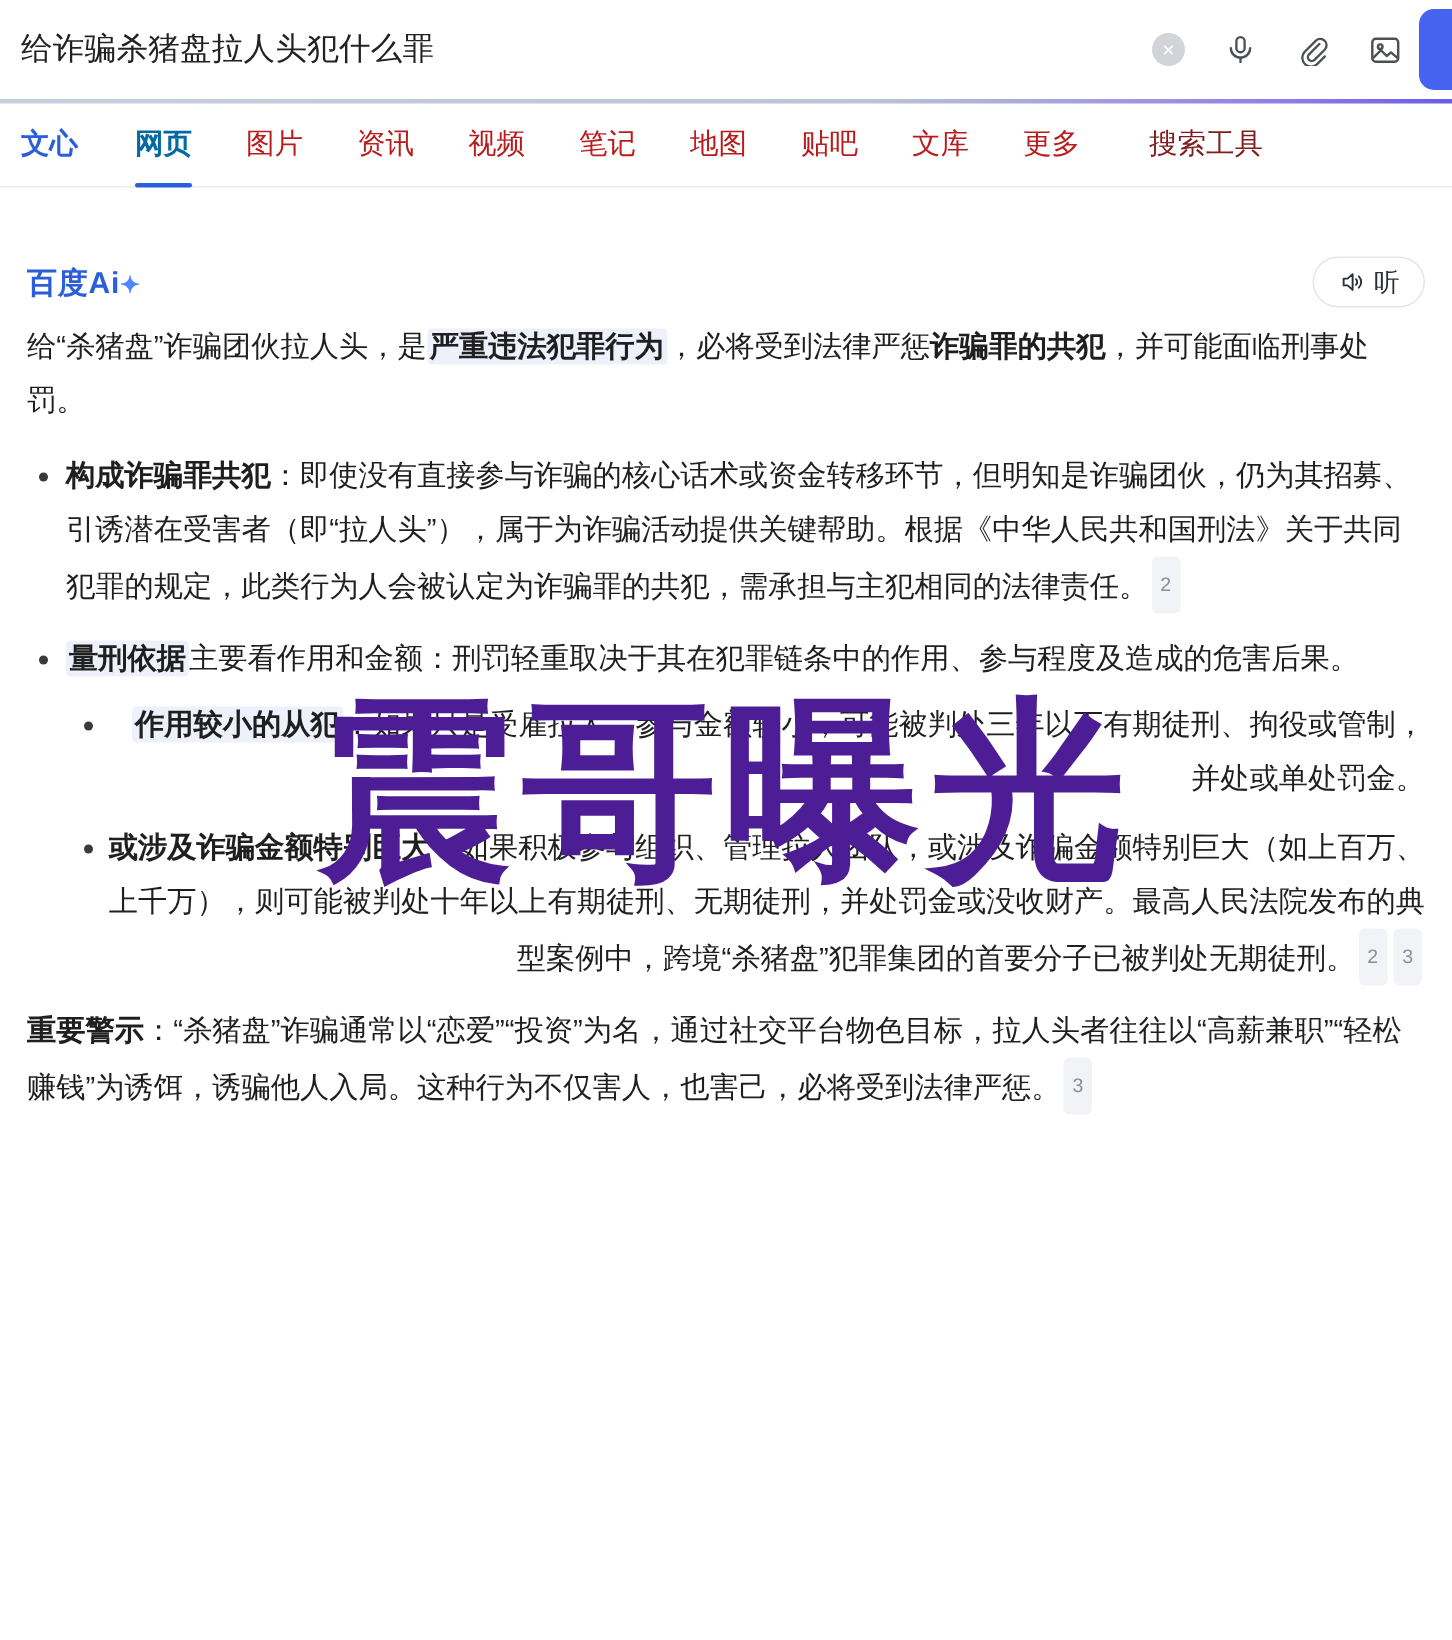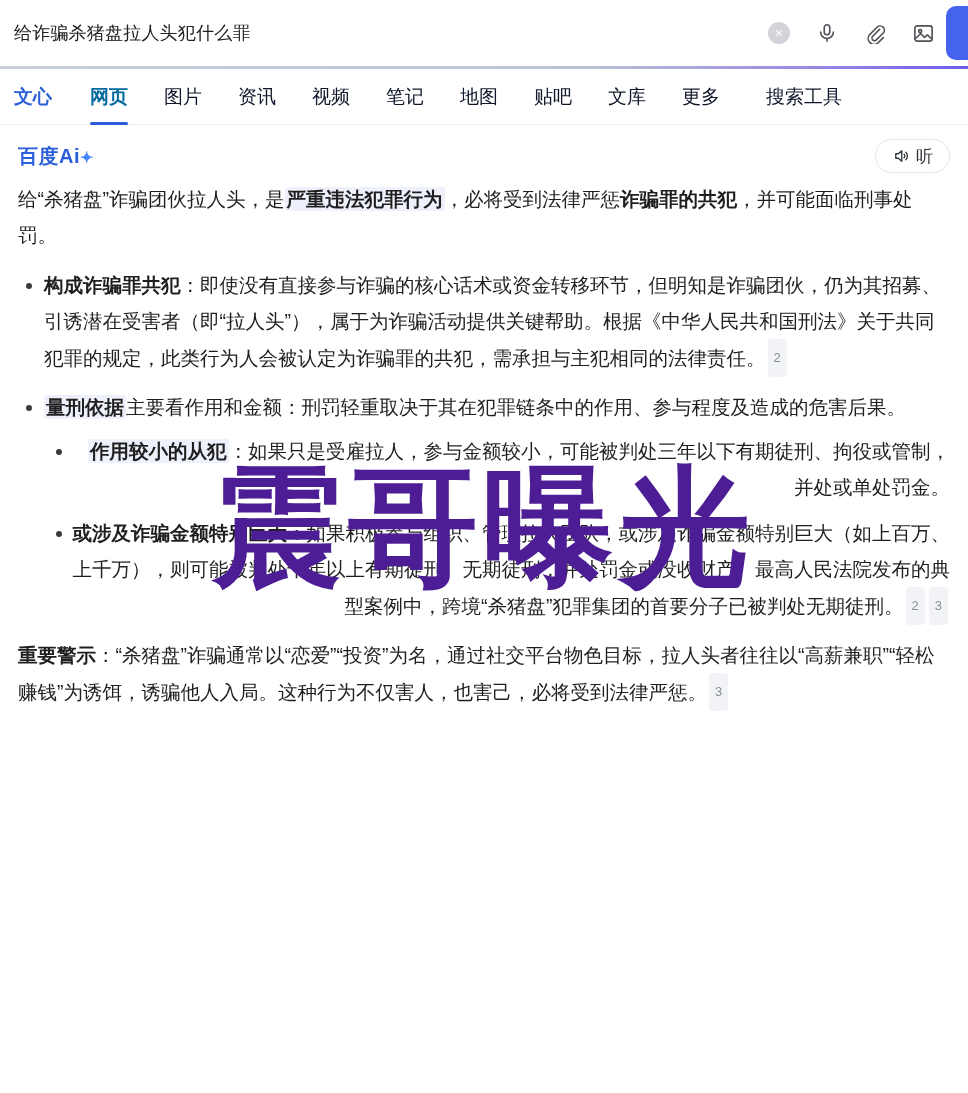--- a/index.html
+++ b/index.html
@@ -21,21 +21,21 @@
   .searchbar {
     position: relative;
     height: 66px;
     display: flex;
     align-items: center;
     padding: 0 18px 0 14px;
     background: #fff;
   }
   .search-text {
     flex: 1;
-    font-size: 18px;
+    font-size: 21px;
     color: #222;
     letter-spacing: .2px;
     line-height: 28px;
     white-space: nowrap;
     overflow: hidden;
   }
   .sb-icons {
     display: flex;
     align-items: center;
     gap: 22px;
@@ -74,48 +74,49 @@
   .tabs {
     display: flex;
     align-items: center;
     height: 56px;
     padding: 0 14px;
     border-bottom: 1px solid #eceef2;
     gap: 0;
   }
   .tab {
     font-size: 19px;
-    color: #0f172a;
+    color: #b91c1c;
     padding: 0 18px;
     position: relative;
     white-space: nowrap;
     line-height: 56px;
   }
   .tab:first-child { padding-left: 0; padding-right: 20px; }
   .tab.brand { color: #2b5fd9; font-weight: bold; }
   .tab.active { color: #0369a1; font-weight: bold; }
   .tab.active::after {
     content: "";
     position: absolute;
     left: 18px; right: 18px;
     bottom: 0;
     height: 3px;
     background: #2b5fd9;
     border-radius: 2px;
   }
-  .tab.tool { color: #0f172a; margin-left: 10px; }
+  .tab.tool { color: #7f1d1d; margin-left: 10px; }
 
   
   .ai-block { padding: 14px 18px 0 18px; position: relative; }
   .ai-head {
     display: flex;
     align-items: center;
     justify-content: space-between;
     height: 34px;
     margin-bottom: 8px;
+    margin-top: 32px;
   }
   .ai-logo {
     font-size: 20px;
     font-weight: bold;
     color: #2b5fd9;
     letter-spacing: .5px;
   }
   .ai-logo .spark { color: #4a86ff; font-size: 16px; }
   .listen-btn {
     display: flex;

